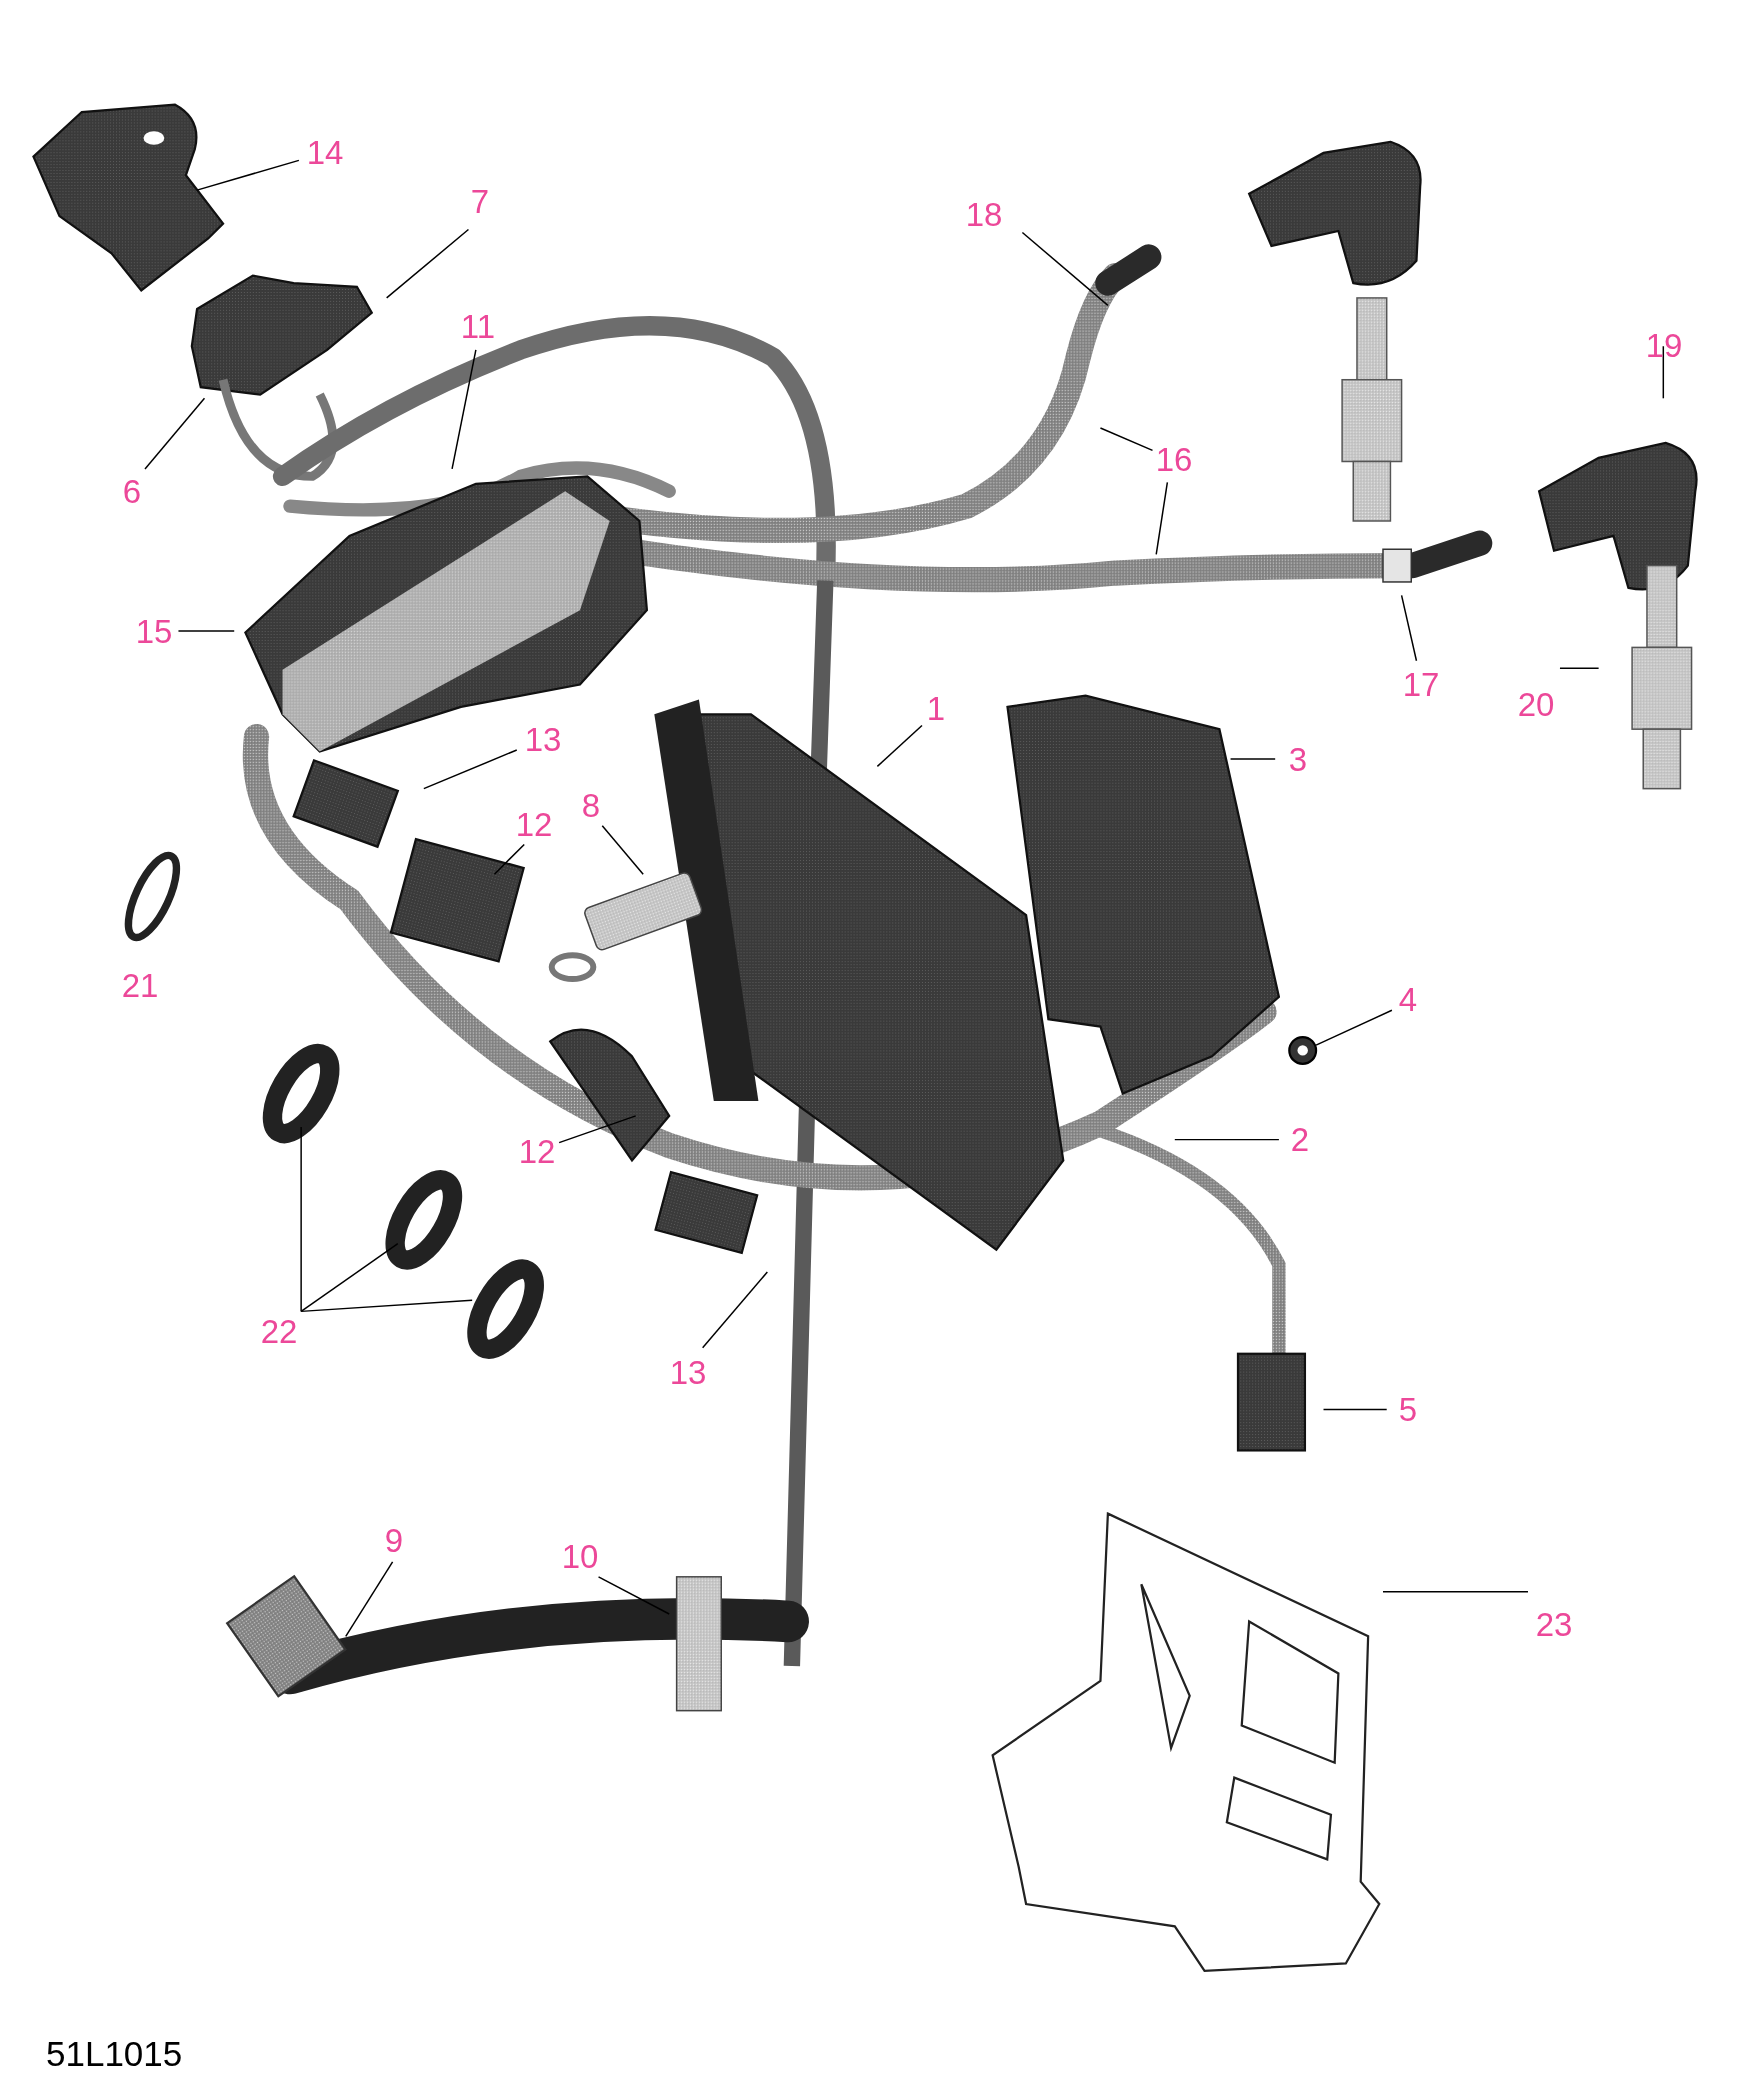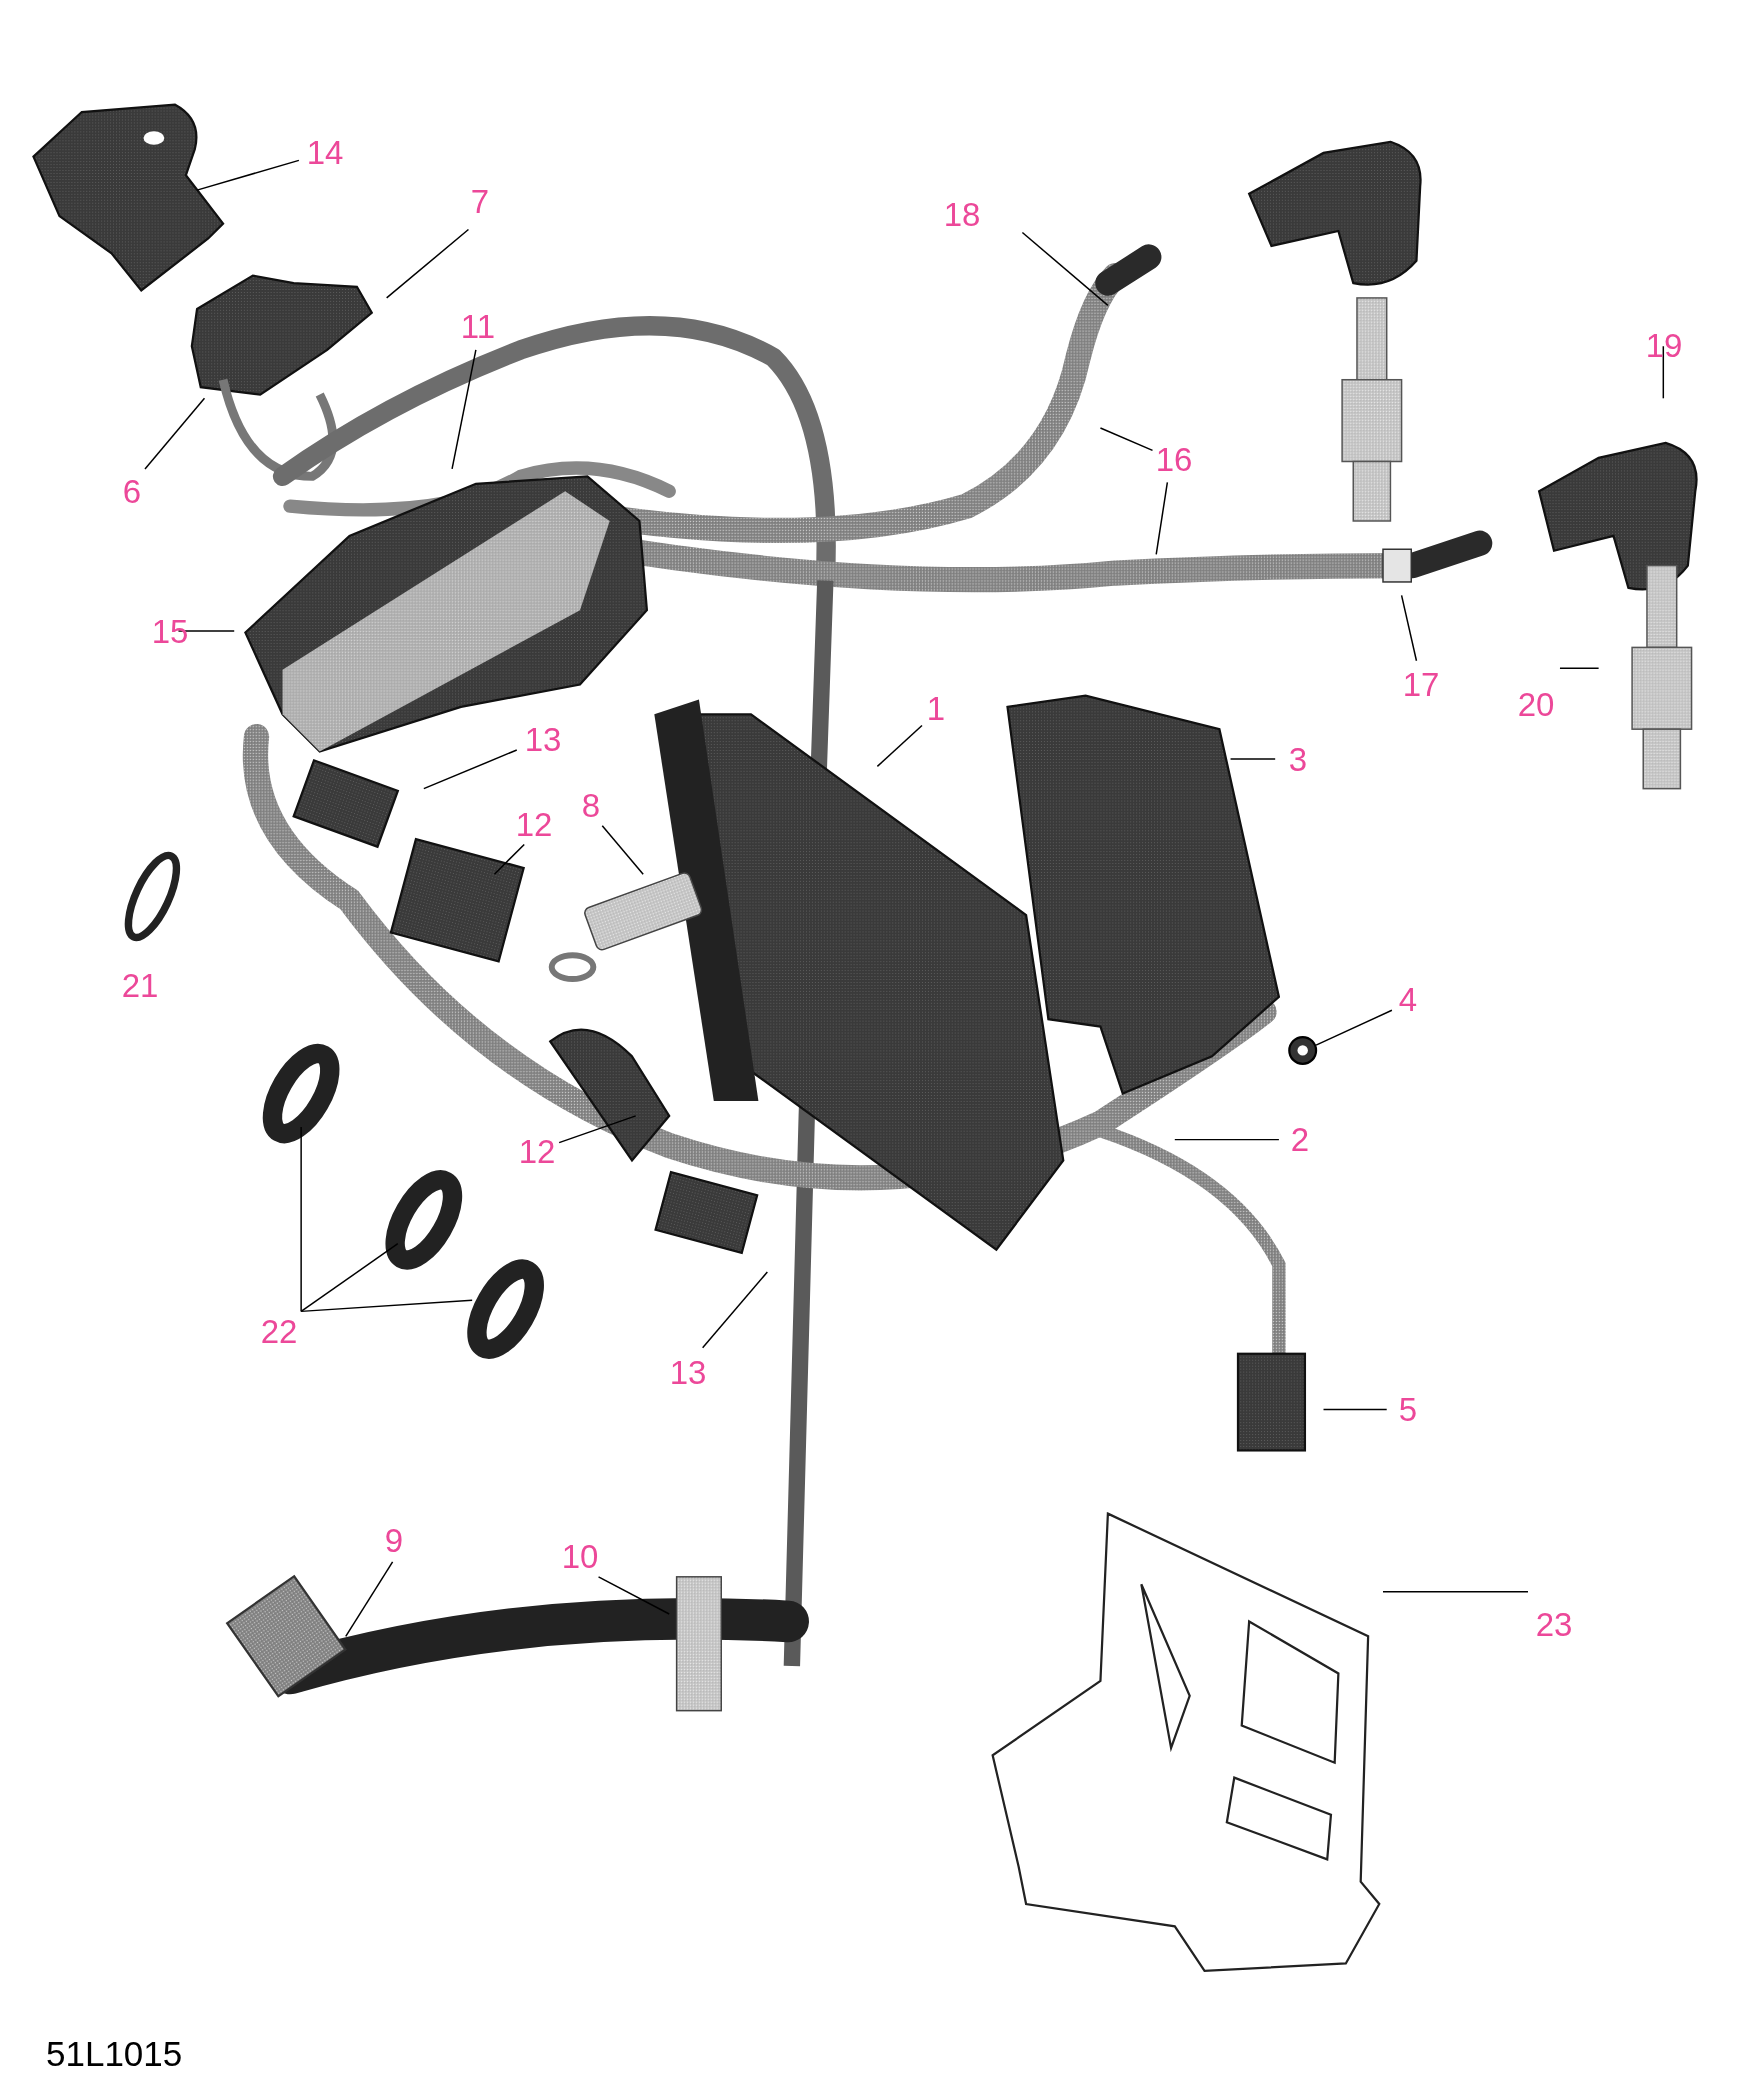--- a/index.html
+++ b/index.html
@@ -175,24 +175,24 @@
     <div class="callout-label" style="left: 480px; top: 201px;">7</div>
     <div class="callout-label" style="left: 591px; top: 805px;">8</div>
     <div class="callout-label" style="left: 394px; top: 1540px;">9</div>
     <div class="callout-label" style="left: 580px; top: 1556px;">10</div>
     <div class="callout-label" style="left: 478px; top: 326px;">11</div>
     <div class="callout-label" style="left: 534px; top: 824px;">12</div>
     <div class="callout-label" style="left: 537px; top: 1151px;">12</div>
     <div class="callout-label" style="left: 543px; top: 739px;">13</div>
     <div class="callout-label" style="left: 688px; top: 1372px;">13</div>
     <div class="callout-label" style="left: 325px; top: 152px;">14</div>
-    <div class="callout-label" style="left: 154px; top: 631px; margin-left: 16px;">15</div>
+    <div class="callout-label" style="left: 154px; top: 631px;">15</div>
     <div class="callout-label" style="left: 1174px; top: 459px;">16</div>
     <div class="callout-label" style="left: 1421px; top: 684px;">17</div>
-    <div class="callout-label" style="left: 962px; top: 214px;">18</div>
+    <div class="callout-label" style="left: 984px; top: 214px;">18</div>
     <div class="callout-label" style="left: 1664px; top: 321px; margin-top: 24px;">19</div>
     <div class="callout-label" style="left: 1536px; top: 704px; text-align: right;">20</div>
     <div class="callout-label" style="left: 140px; top: 985px;">21</div>
     <div class="callout-label" style="left: 279px; top: 1331px; text-align: center;">22</div>
     <div class="callout-label" style="left: 1554px; top: 1624px;">23</div>
   </div>
 
 <div id="figure-id">51L1015</div>
 
 

